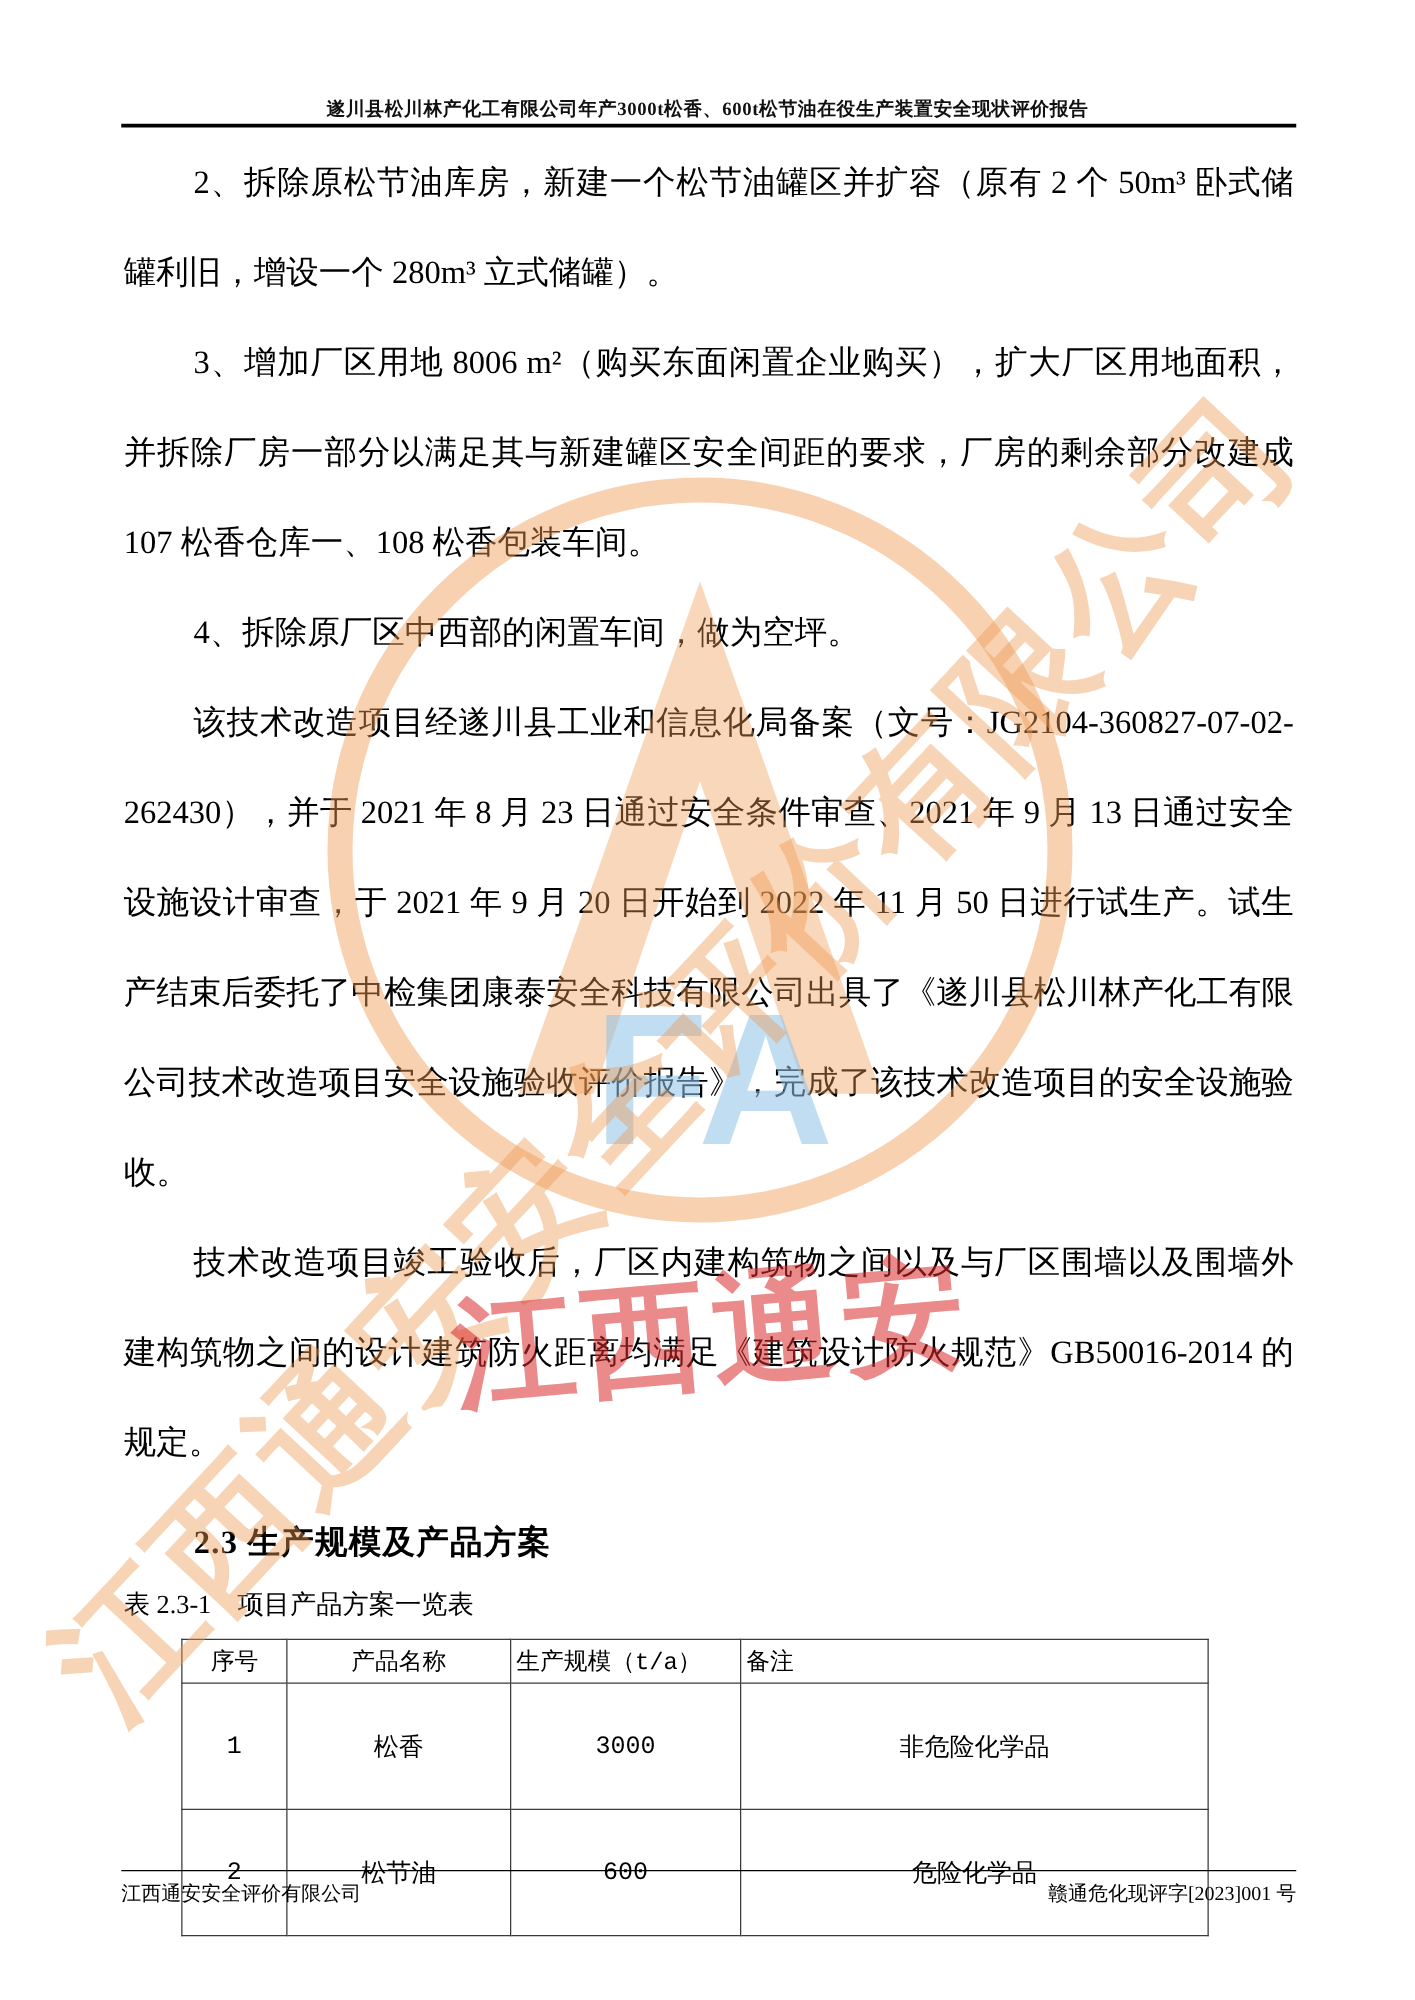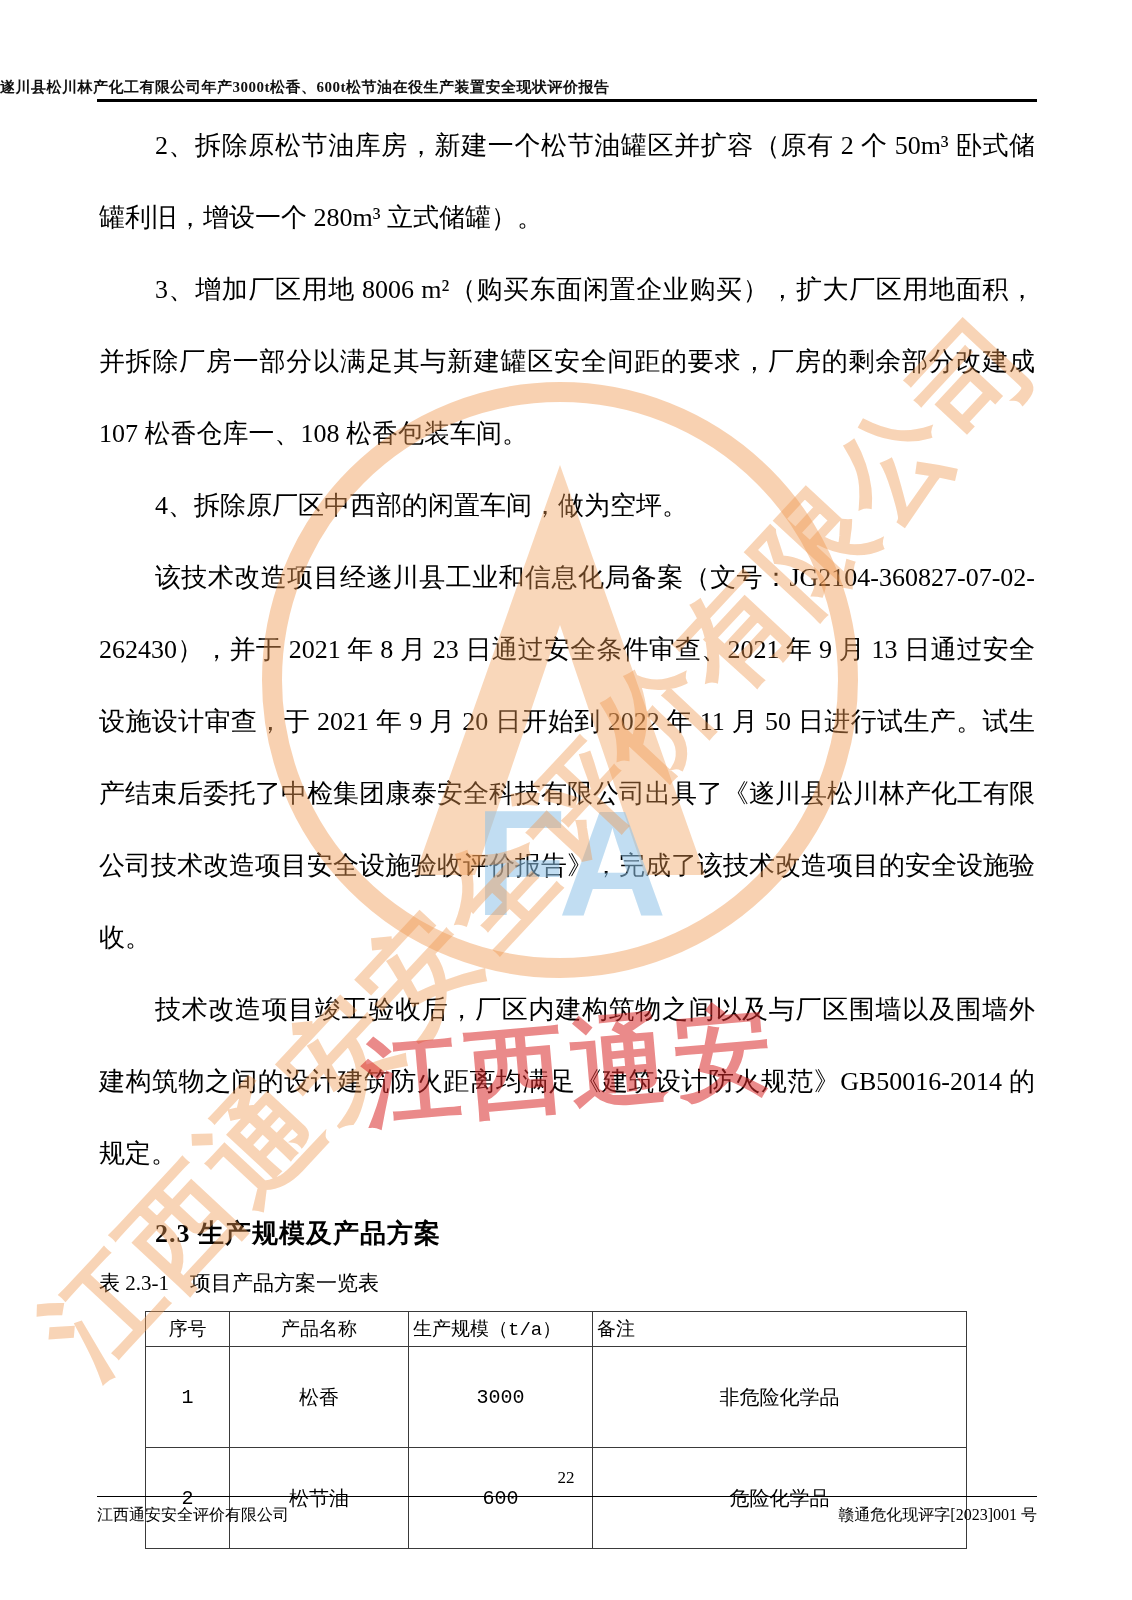--- a/index.html
+++ b/index.html
@@ -8,21 +8,21 @@
     width:1132px;height:1600px;
     margin:0 auto;
     background:#ffffff;
     overflow:hidden;
     font-family:"Liberation Serif","DejaVu Serif",serif;
     color:#000;
   }
   
   .header-title{
     position:absolute;top:78px;left:0;width:100%;
-    text-align:left;font-size:15px;font-weight:bold;color:#111;
+    text-align:center;font-size:15px;font-weight:bold;color:#111;
     letter-spacing:.5px;
   }
   .header-rule{
     position:absolute;top:99px;left:97px;right:95px;
     border-top:3px solid #000;
   }
   
   .content{
     position:absolute;top:110px;left:99px;right:97px;
   }
@@ -158,20 +158,19 @@
   <div class="watermark">
     <svg class="wm-logo" width="620" height="620" viewBox="0 0 620 620">
       <circle cx="310" cy="310" r="288" fill="none" stroke="#f09a52" stroke-width="20" opacity="0.45"></circle>
       <path d="M310 95 L455 505 L395 505 L310 255 L225 505 L165 505 Z" fill="#f09a52" opacity="0.40"></path>
       <text x="225" y="545" font-size="150" font-weight="bold" fill="#8fc3e8" opacity="0.55" font-family="Liberation Sans, sans-serif">FA</text>
     </svg>
     <div class="wm-diagonal">江西通安安全评价有限公司</div>
     <div class="wm-red">江西通安</div>
   </div>
 
-  <div class="page-number">22</div>
   <div class="footer-rule"></div>
   <div class="footer-row">
     <span>江西通安安全评价有限公司</span>
     <span>赣通危化现评字[2023]001 号</span>
   </div>
 
 </div>
 
 </body></html>

